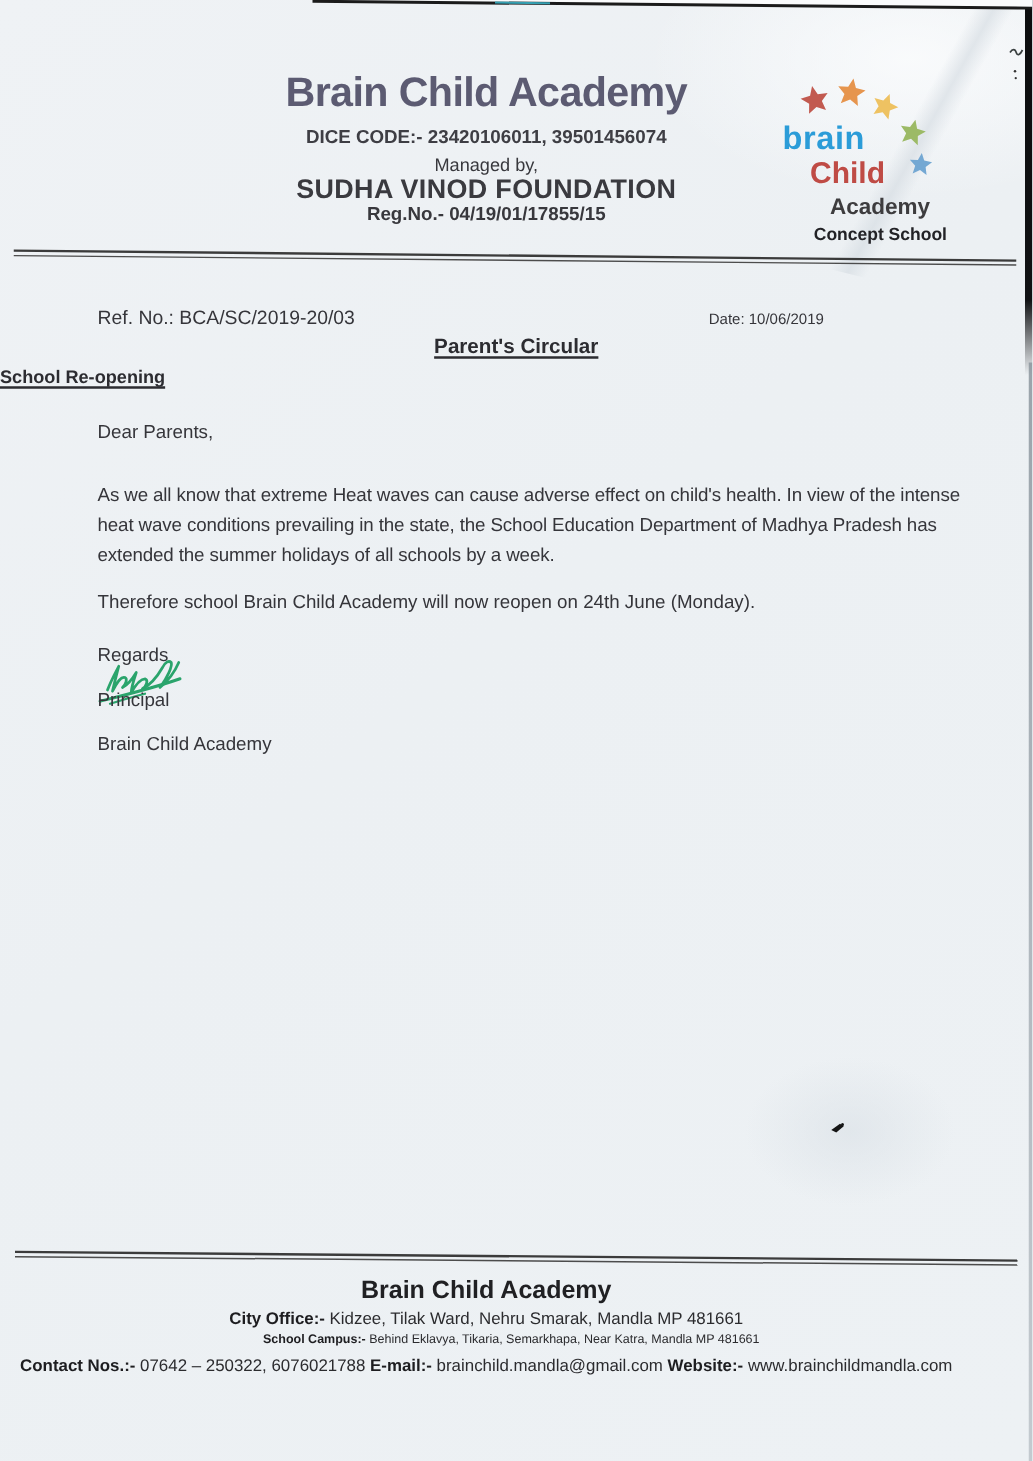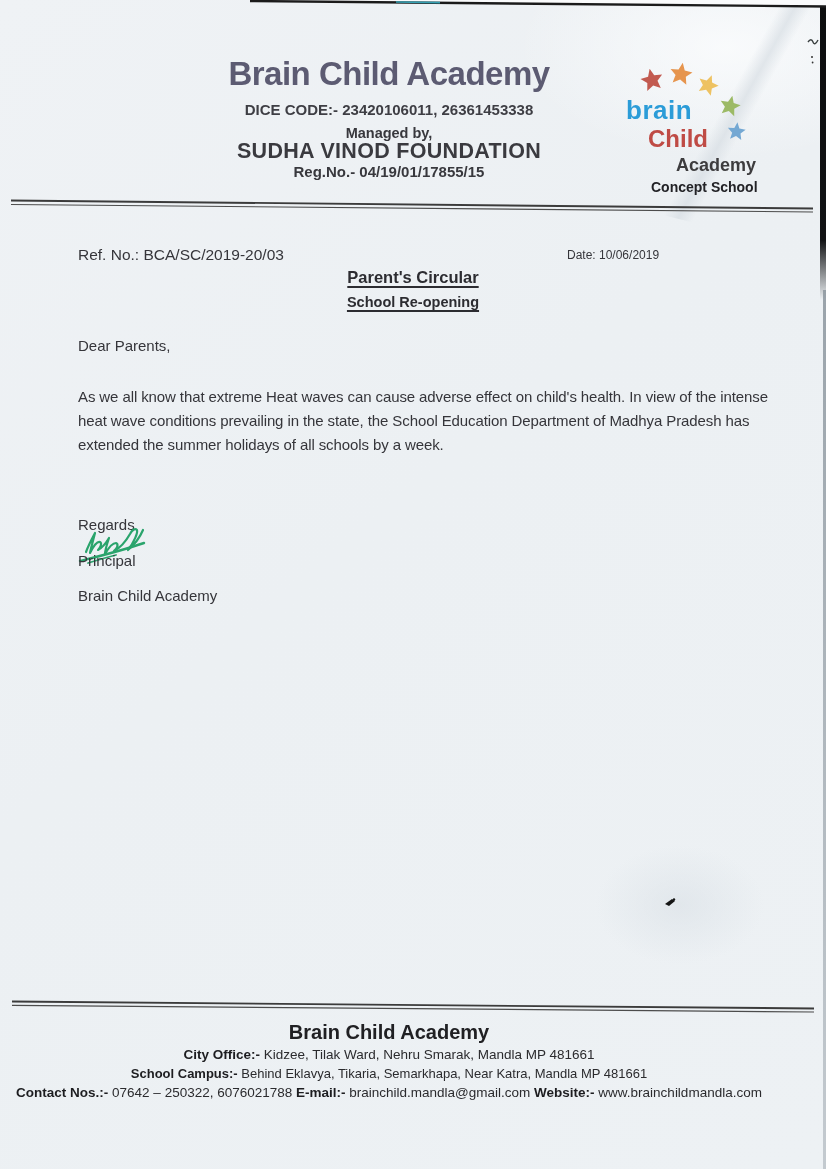--- a/index.html
+++ b/index.html
@@ -30,49 +30,49 @@
     transform: rotate(14deg);
   }
   .crease-br {
     position: absolute; left: 595px; top: 845px; width: 170px; height: 120px;
     background: radial-gradient(ellipse at center, rgba(216,223,229,0.55), rgba(216,223,229,0) 70%);
   }
   
   .header-block { position: absolute; left: 0; top: 0; width: 778px; text-align: center; }
   .school-title { position: absolute; top: 55px; width: 100%; font-size: 33px; font-weight: bold; letter-spacing: -0.5px; color: #5c5b72; }
   .dice-code   { position: absolute; top: 101px; width: 100%; font-size: 15px; font-weight: bold; color: #3e3e44; }
-  .managed-by  { position: absolute; top: 125px; width: 100%; font-size: 14.5px; font-weight: bold; color: #38383d; }
+  .managed-by  { position: absolute; top: 125px; width: 100%; font-size: 14.5px; font-weight: normal; color: #38383d; }
   .foundation  { position: absolute; top: 139px; width: 100%; font-size: 21.5px; font-weight: bold; letter-spacing: 0.3px; color: #3a3a3f; }
   .reg-no      { position: absolute; top: 163px; width: 100%; font-size: 15px; font-weight: bold; color: #38383d; }
   
   .logo { position: absolute; left: 615px; top: 55px; width: 160px; height: 145px; }
   .logo .star { position: absolute; }
   .logo-brain   { position: absolute; left: 11px; top: 40px; font-size: 26px; font-weight: bold; letter-spacing: 0.5px; color: #2b9cd8; }
   .logo-child   { position: absolute; left: 33px; top: 70px; font-size: 24px; font-weight: bold; color: #bf4b45; }
-  .logo-academy { position: absolute; left: 61px; top: 100px; font-size: 18px; font-weight: bold; color: #3d3c3e; }
+  .logo-academy { position: absolute; left: 49px; top: 100px; font-size: 18px; font-weight: bold; color: #3d3c3e; }
   .logo-tagline { position: absolute; left: 36px; top: 124px; font-size: 14px; font-weight: bold; color: #222226; }
   
   .ref-no { position: absolute; left: 78px; top: 246px; font-size: 15.5px; }
   .date   { position: absolute; left: 567px; top: 248px; font-size: 12px; }
   .subject-title { position: absolute; left: 0; top: 268px; width: 826px; text-align: center; font-size: 16.5px; font-weight: bold; color: #2c2c31; }
-  .subject-sub   { position: absolute; left: 0; top: 294px; width: 826px; text-align: center; font-size: 14.5px; font-weight: bold; color: #2c2c31; }
+  .subject-sub   { position: absolute; left: 0; top: 294px; width: 826px; text-align: left; font-size: 14.5px; font-weight: bold; color: #2c2c31; }
   .u { text-decoration: underline; text-decoration-thickness: 1.5px; text-underline-offset: 3px; }
   
   .salutation { position: absolute; left: 78px; top: 337px; font-size: 15px; }
   .para1 { position: absolute; left: 78px; top: 385px; width: 700px; font-size: 15px; line-height: 24px; letter-spacing: -0.1px; }
   .para2 { position: absolute; left: 78px; top: 473px; width: 700px; font-size: 15px; }
   .closing { position: absolute; left: 78px; top: 516px; font-size: 15px; }
   .signature-svg { position: absolute; left: 76px; top: 523px; }
   .sig-title { position: absolute; left: 78px; top: 552px; font-size: 15px; }
   .sig-org   { position: absolute; left: 78px; top: 587px; font-size: 15px; }
   
   .footer-block { position: absolute; left: 0; top: 0; width: 778px; text-align: center; color: #2b2b2e; }
   .f-name { position: absolute; top: 1021px; width: 100%; font-size: 20px; font-weight: bold; color: #202023; }
   .f-line1 { position: absolute; top: 1047px; width: 100%; font-size: 13.5px; }
-  .f-line2 { position: absolute; top: 1066px; width: 100%; font-size: 13px; }
+  .f-line2 { position: absolute; top: 1066px; width: 100%; font-size: 10px; margin-left: 20px; }
   .f-line3 { position: absolute; top: 1085px; width: 100%; font-size: 13.5px; }
   .footer-block b { color: #1d1d20; }
 </style>
 </head>
 <body>
 
 <div class="page">
 
   <div class="crease-tr"></div>
   <div class="crease-br"></div>
@@ -94,21 +94,21 @@
     <path d="M808 42 c2 -3 4 -3 5 0 c1 3 3 2 5 -2" stroke="#3a4040" stroke-width="1.4" fill="none"></path>
     <circle cx="812" cy="57" r="1" fill="#333"></circle>
     <circle cx="812.6" cy="62.5" r="0.9" fill="#333"></circle>
 
     <path d="M665 904 l7 -5 l3 2 l-6 5 z" fill="#151515"></path>
     <circle cx="674" cy="899.5" r="1.2" fill="#151515"></circle>
   </svg>
 
   <div class="header-block">
     <div class="school-title">Brain Child Academy</div>
-    <div class="dice-code">DICE CODE:- 23420106011, 26361453338</div>
+    <div class="dice-code">DICE CODE:- 23420106011, 39501456074</div>
     <div class="managed-by">Managed by,</div>
     <div class="foundation">SUDHA VINOD FOUNDATION</div>
     <div class="reg-no">Reg.No.- 04/19/01/17855/15</div>
   </div>
 
   <div class="logo">
     <svg class="star" style="left:24px; top:12px; transform:rotate(-12deg);" width="26" height="26" viewBox="0 0 24 24">
       <polygon points="12,1.5 14.9,8.2 22.2,8.9 16.8,13.8 18.4,21 12,17.2 5.6,21 7.2,13.8 1.8,8.9 9.1,8.2" fill="#c25a50"></polygon>
     </svg>
     <svg class="star" style="left:53px; top:6px; transform:rotate(9deg);" width="26" height="26" viewBox="0 0 24 24">
@@ -130,20 +130,21 @@
   </div>
 
   <div class="ref-no">Ref. No.: BCA/SC/2019-20/03</div>
   <div class="date">Date: 10/06/2019</div>
 
   <div class="subject-title"><span class="u">Parent's Circular</span></div>
   <div class="subject-sub"><span class="u">School Re-opening</span></div>
 
   <div class="salutation">Dear Parents,</div>
   <div class="para1">As we all know that extreme Heat waves can cause adverse effect on child's health. In view of the intense heat wave conditions prevailing in the state, the School Education Department of Madhya Pradesh has extended the summer holidays of all schools by a week.</div>
+  <div class="para2">Therefore school Brain Child Academy will now reopen on 24th June (Monday).</div>
   <div class="closing">Regards</div>
 
   <svg class="signature-svg" width="100" height="48" viewBox="0 0 100 48">
     <path d="M10 29 C13 21 17 14 19 10 C17 18 15 25 14 30 C18 22 21 18 24 19 C26 20 25 24 22 27 C26 25 30 20 33 15 C31 21 29 27 29 31 C33 24 37 20 40 20 C43 21 41 26 38 28 C44 25 50 18 54 11 C56 7 59 5 61 7 C62 10 58 19 52 27 C58 22 64 14 67 7" stroke-width="2.2" fill="none" stroke-linecap="round" stroke-linejoin="round" stroke="#2aa46c"></path>
     <path d="M4 38 C20 34 45 28 68 20" stroke-width="2.4" fill="none" stroke-linecap="round" stroke="#2aa46c"></path>
     <path d="M12 40 C22 37 32 34 40 32" stroke-width="1.8" fill="none" stroke-linecap="round" stroke="#2aa46c"></path>
   </svg>
 
   <div class="sig-title">Principal</div>
   <div class="sig-org">Brain Child Academy</div>

